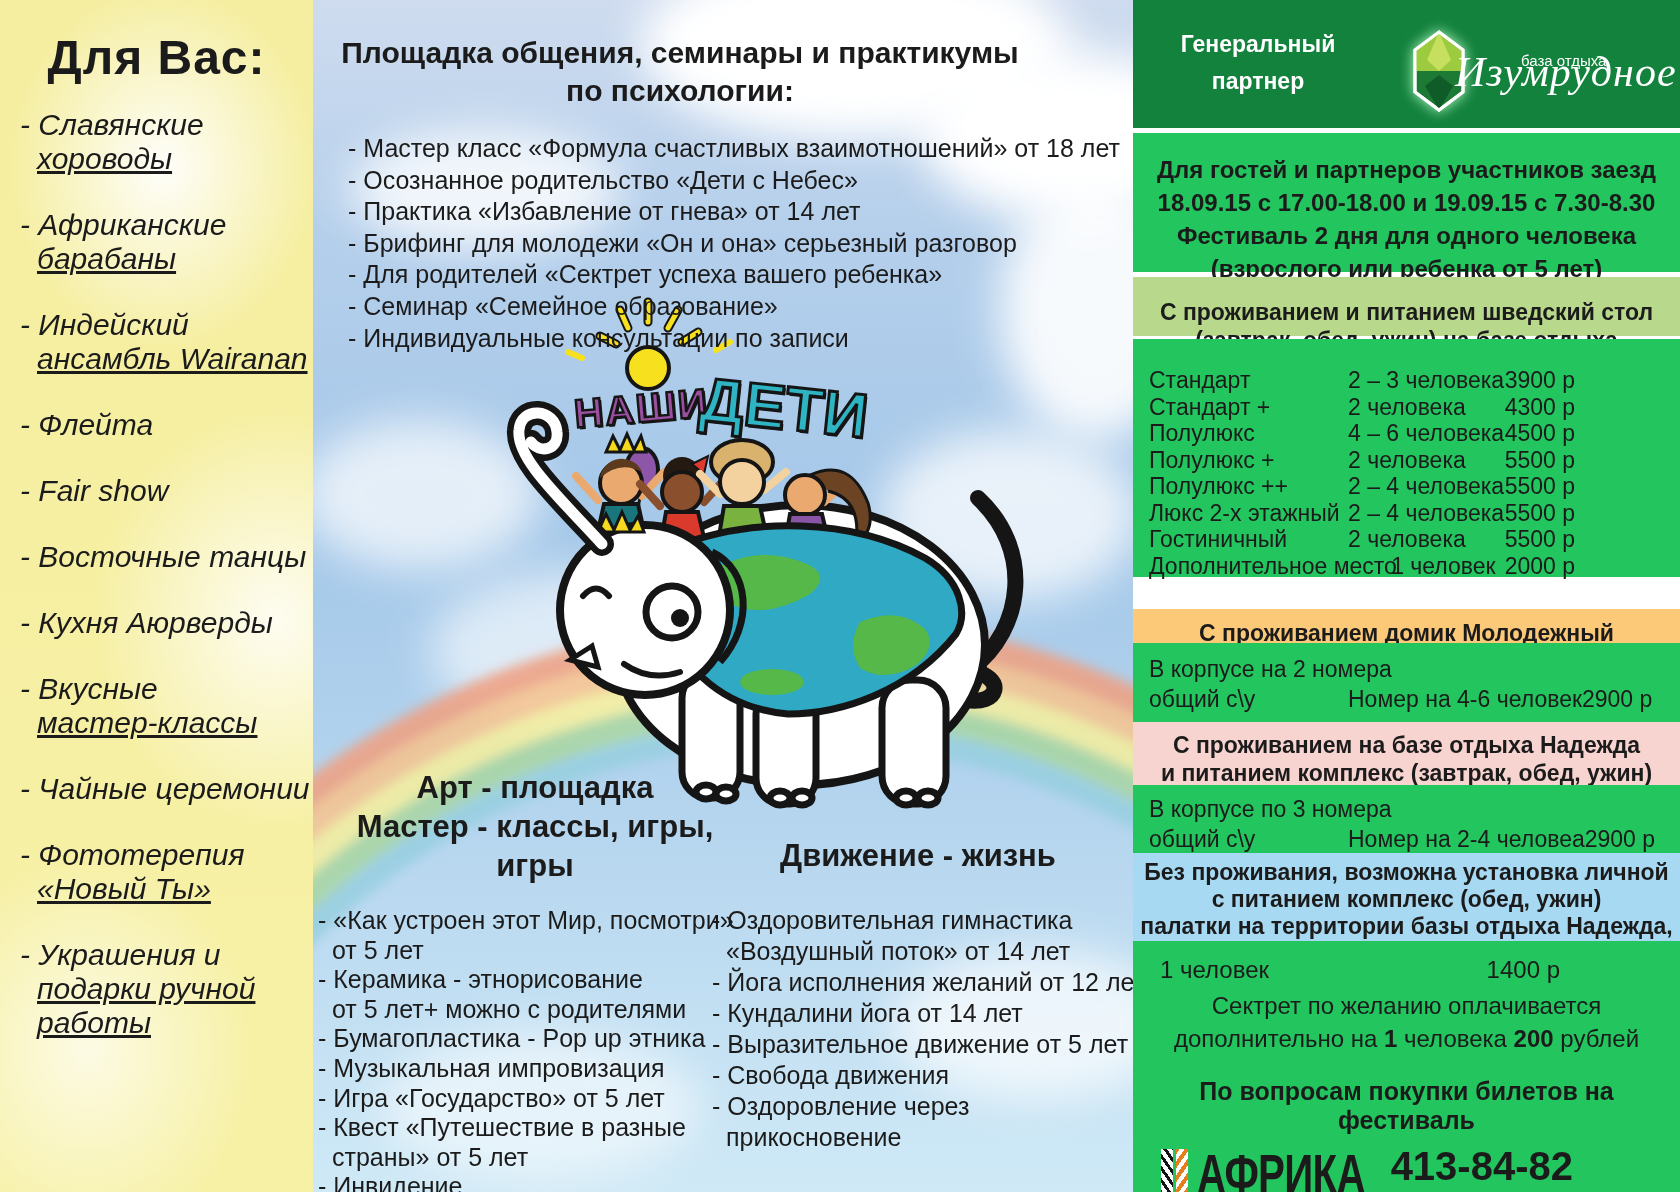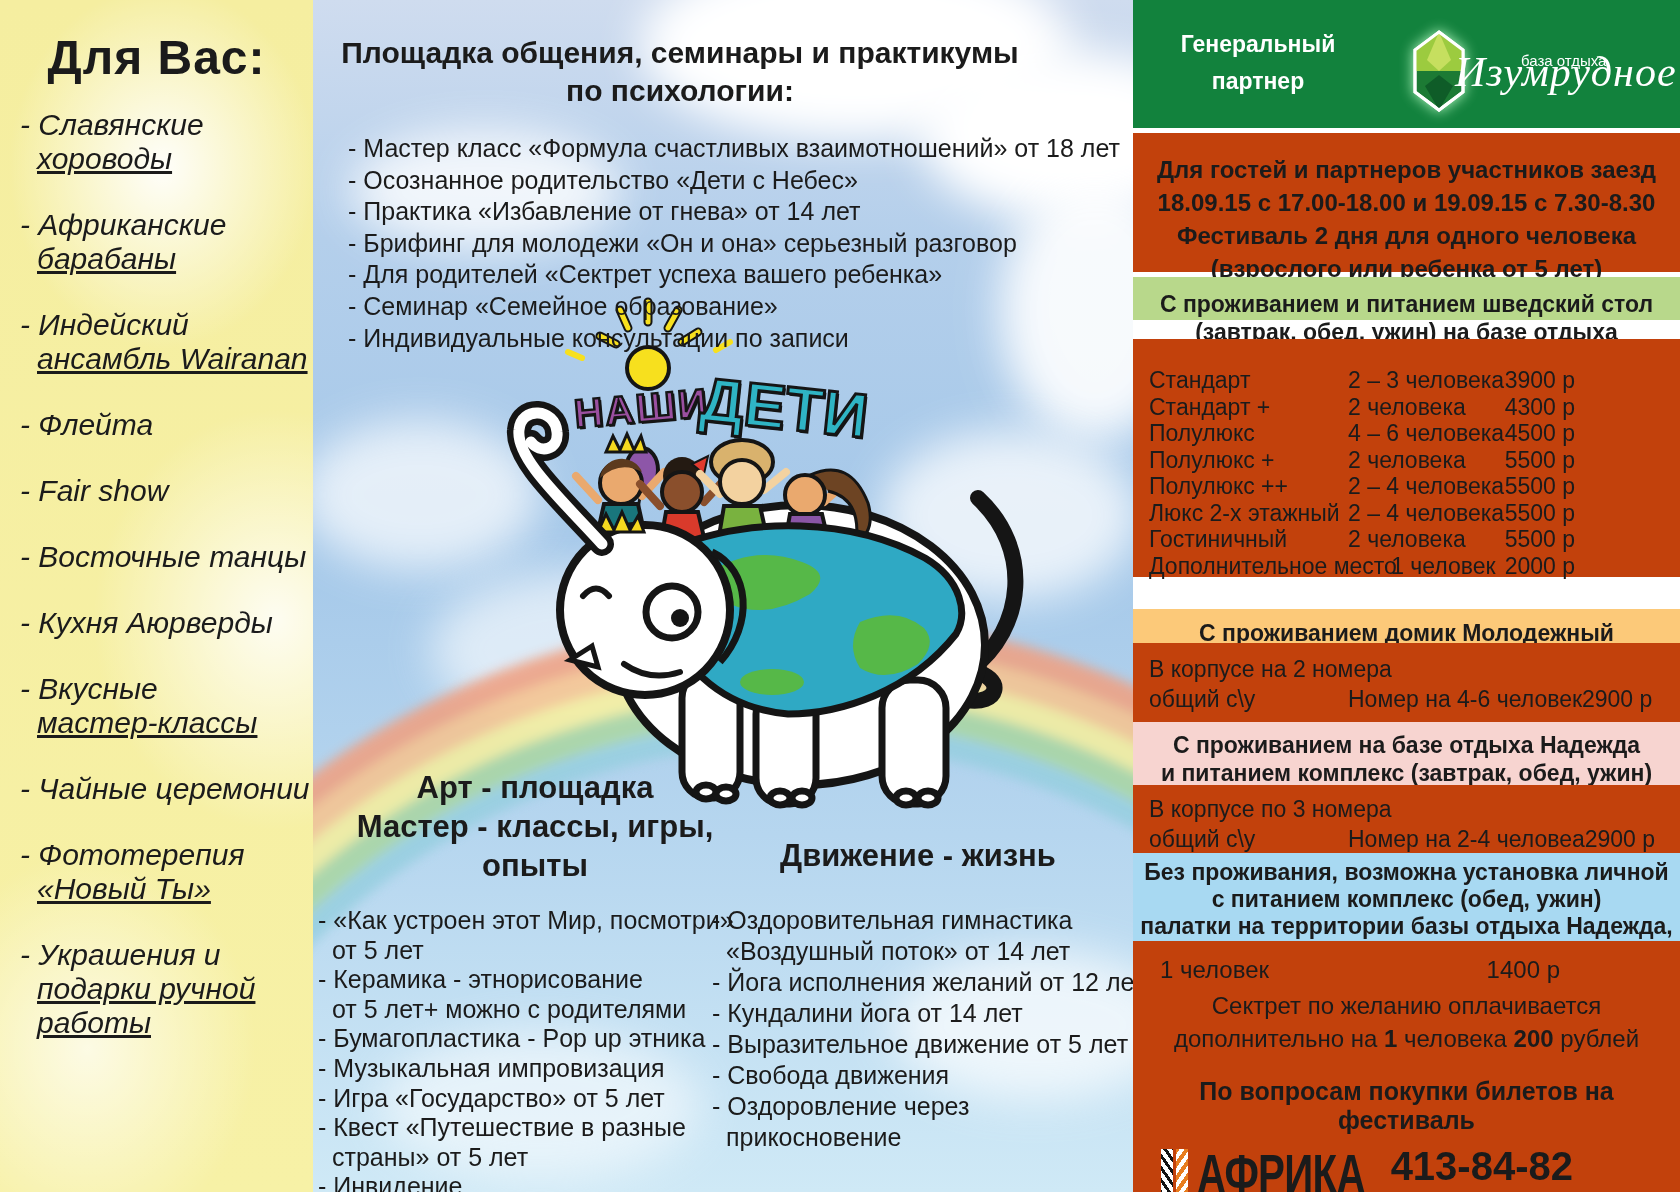--- a/index.html
+++ b/index.html
@@ -40,27 +40,27 @@
   
   .right{position:absolute;left:1133px;top:0;width:547px;height:1192px;background:#fff;z-index:10;}
   .rblk{position:absolute;left:0;width:547px;box-sizing:border-box;}
   .r-header{top:0;height:128px;background:#12823d;color:#fff;}
   .rh-label{position:absolute;left:10px;top:26px;width:230px;text-align:center;
     font-weight:bold;font-size:23px;line-height:37px;}
   .gem{position:absolute;left:280px;top:30px;filter:drop-shadow(0 0 7px rgba(190,255,200,.95));}
   .brand-small{position:absolute;left:388px;top:52px;font-size:15px;color:#ffffff;}
   .brand-name{position:absolute;left:322px;top:48px;font-family:"Liberation Serif",serif;
     font-style:italic;font-size:42px;color:#fff;letter-spacing:1px;}
-  .bg-light{background:#c2410c;}
+  .bg-light{background:#22c55e;}
   .bg-lime{background:#b8d88b;}
   .bg-orange{background:#fcc979;margin-top:32px;}
   .bg-pink{background:#f7d4d0;}
   .bg-blue{background:#a8d9f2;}
   .blk1{top:133px;height:139px;padding-top:20px;text-align:center;font-weight:bold;font-size:24px;line-height:33px;}
-  .blk2{top:277px;height:43px;padding-top:13px;text-align:center;font-weight:bold;font-size:23px;line-height:28px;}
+  .blk2{top:277px;height:59px;padding-top:21px;text-align:center;font-weight:bold;font-size:23px;line-height:28px;}
   .blk-table{top:339px;height:238px;padding-top:28px;font-size:23px;}
   .trow{display:flex;padding:0 105px 0 16px;line-height:26.5px;}
   .tname{min-width:191px;white-space:nowrap;padding-right:8px;}
   .tocc{flex:1;white-space:nowrap;}
   .tprice{width:84px;text-align:right;white-space:nowrap;}
   .blk-orange{top:577px;height:66px;padding-top:10px;text-align:center;font-weight:bold;font-size:23px;line-height:28px;}
   .blk-c1{top:643px;height:79px;padding-top:10px;font-size:23px;line-height:33px;}
   .blk-pink{top:722px;height:63px;padding-top:9px;text-align:center;font-weight:bold;font-size:23px;line-height:28px;}
   .blk-c2{top:785px;height:68px;padding-top:8px;font-size:23px;line-height:33px;}
   .blk-blue{top:853px;height:88px;padding-top:6px;text-align:center;font-weight:bold;font-size:23px;line-height:27px;}
@@ -227,21 +227,21 @@
       <path d="M182 264 C138 216 96 178 99 150 C101 126 135 128 137 152 C139 170 120 174 111 162" stroke="#fff" stroke-width="11" fill="none" stroke-linecap="round"></path>
     </g>
   </svg>
 
   <div class="logo-word logo-nashi">НАШИ</div>
   <div class="logo-word logo-deti">ДЕТИ</div>
 
   <div class="art-title">
     <div>Арт - площадка</div>
     <div>Мастер - классы, игры,</div>
-    <div>опыты</div>
+    <div>игры</div>
   </div>
   <div class="art-list">
     <div class="ml" style="font-weight:bold;font-weight:normal;">- «Как устроен этот Мир, посмотри»</div>
     <div class="ml cont">от 5 лет</div>
     <div class="ml">- Керамика - этнорисование</div>
     <div class="ml cont">от 5 лет+ можно с родителями</div>
     <div class="ml">- Бумагопластика - Pop up этника</div>
     <div class="ml">- Музыкальная импровизация</div>
     <div class="ml">- Игра «Государство» от 5 лет</div>
     <div class="ml">- Квест «Путешествие в разные</div>

